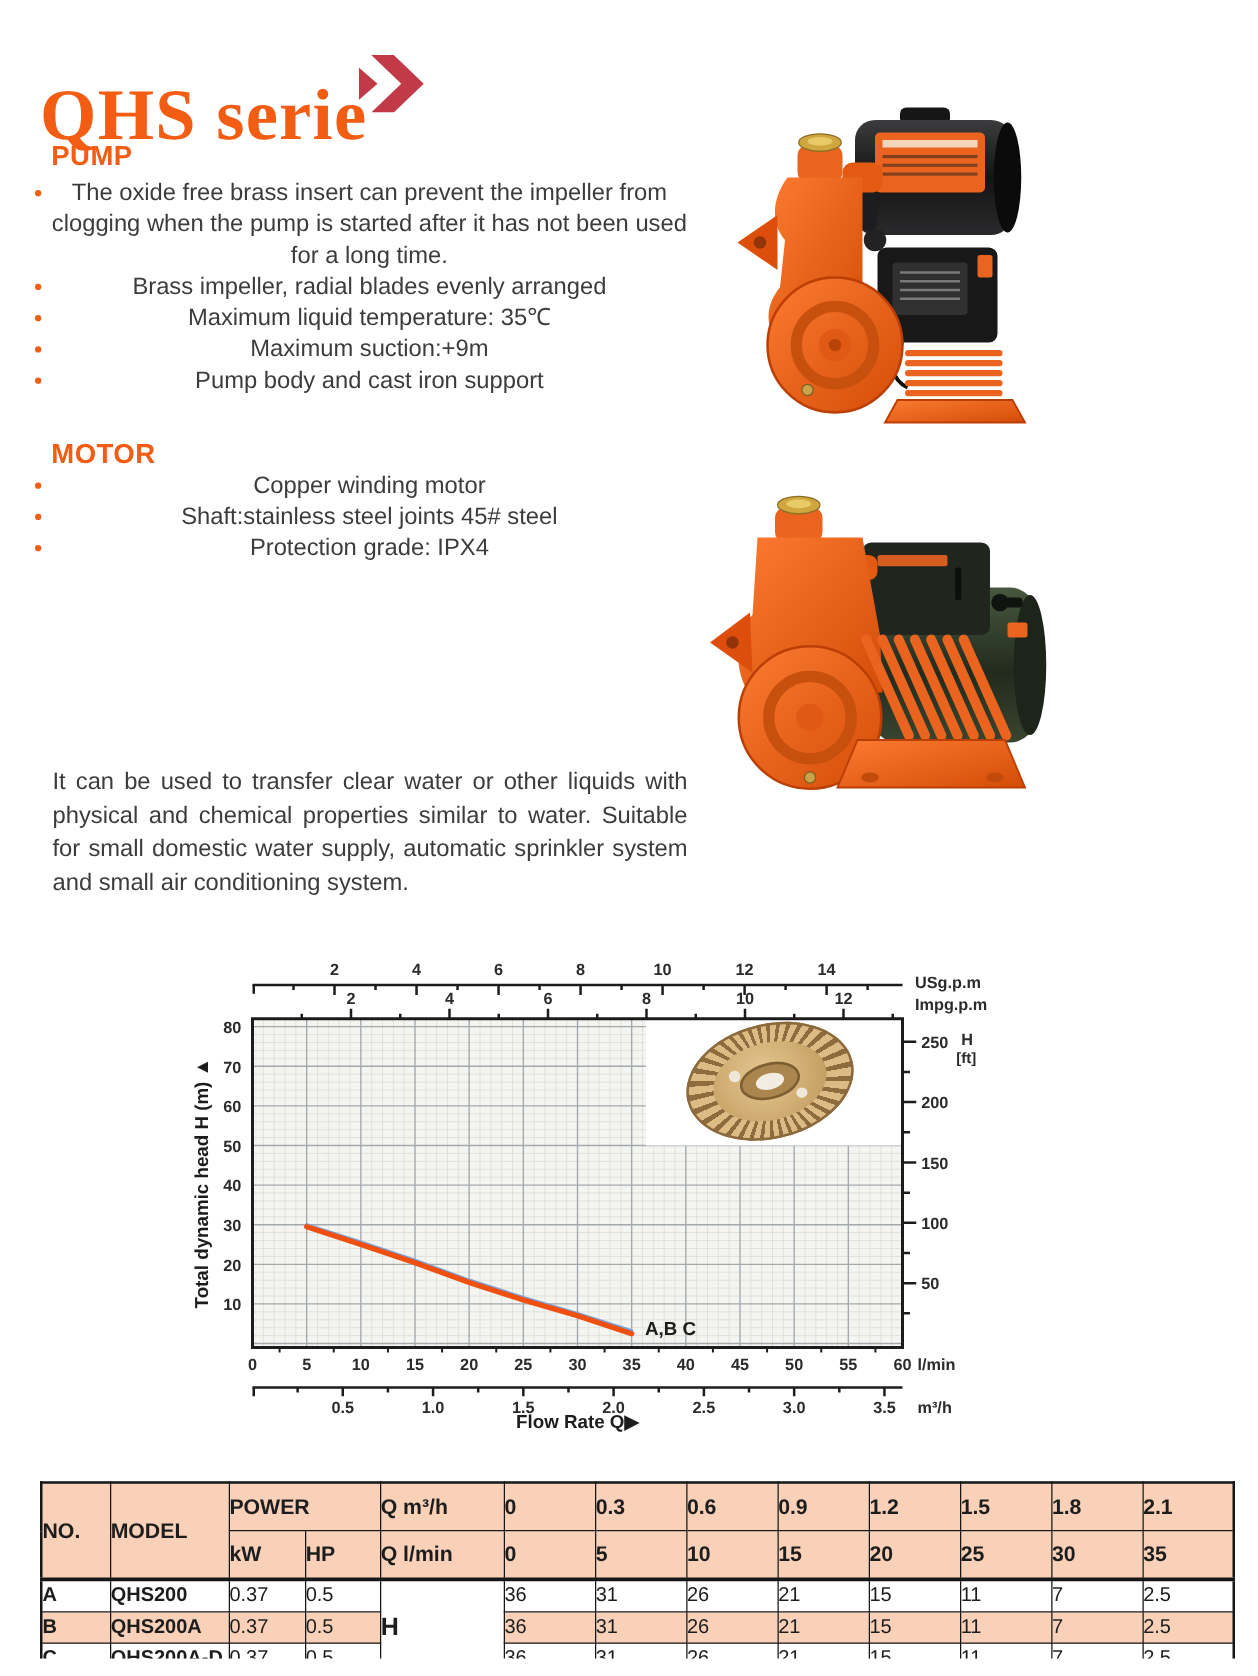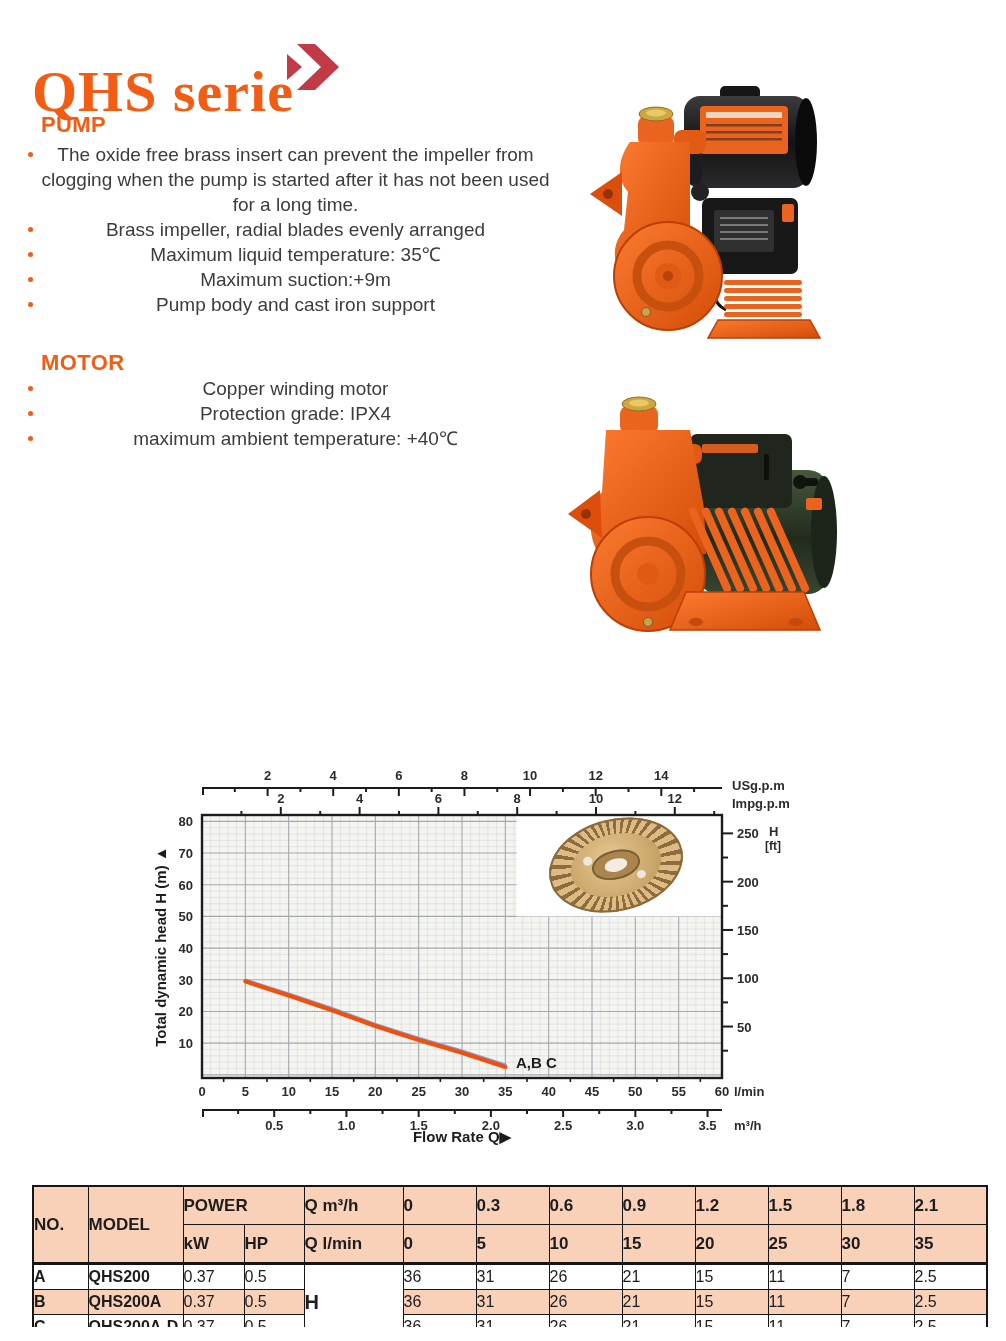--- a/index.html
+++ b/index.html
@@ -93,24 +93,25 @@
     <li>The oxide free brass insert can prevent the impeller from clogging when the pump is started after it has not been used for a long time.</li>
     <li>Brass impeller, radial blades evenly arranged</li>
     <li>Maximum liquid temperature: 35℃</li>
     <li>Maximum suction:+9m</li>
     <li>Pump body and cast iron support</li>
   </ul>
 
   <div class="sec-heading" style="top:350px">MOTOR</div>
   <ul class="bullet-list" style="top:376px">
     <li>Copper winding motor</li>
+    <li>Shaft:stainless steel joints 45# steel</li>
     <li>Protection grade: IPX4</li>
-    <li>maximum ambient temperature: +40℃</li>
   </ul>
 
+  <p class="install-body">It can be used to transfer clear water or other liquids with physical and chemical properties similar to water. Suitable for small domestic water supply, automatic sprinkler system and small air conditioning system.</p>
 
   <div class="photo" style="left:572px;top:80px">
     <svg width="255" height="272" viewBox="0 0 255 272">
       <defs>
         <linearGradient id="og" x1="0" y1="0" x2="1" y2="1">
           <stop offset="0" stop-color="#fb7a30"></stop>
             <stop offset="1" stop-color="#d44d08"></stop>
         </linearGradient>
         <linearGradient id="dg" x1="0" y1="0" x2="0" y2="1">
           <stop offset="0" stop-color="#3c3c3e"></stop>

